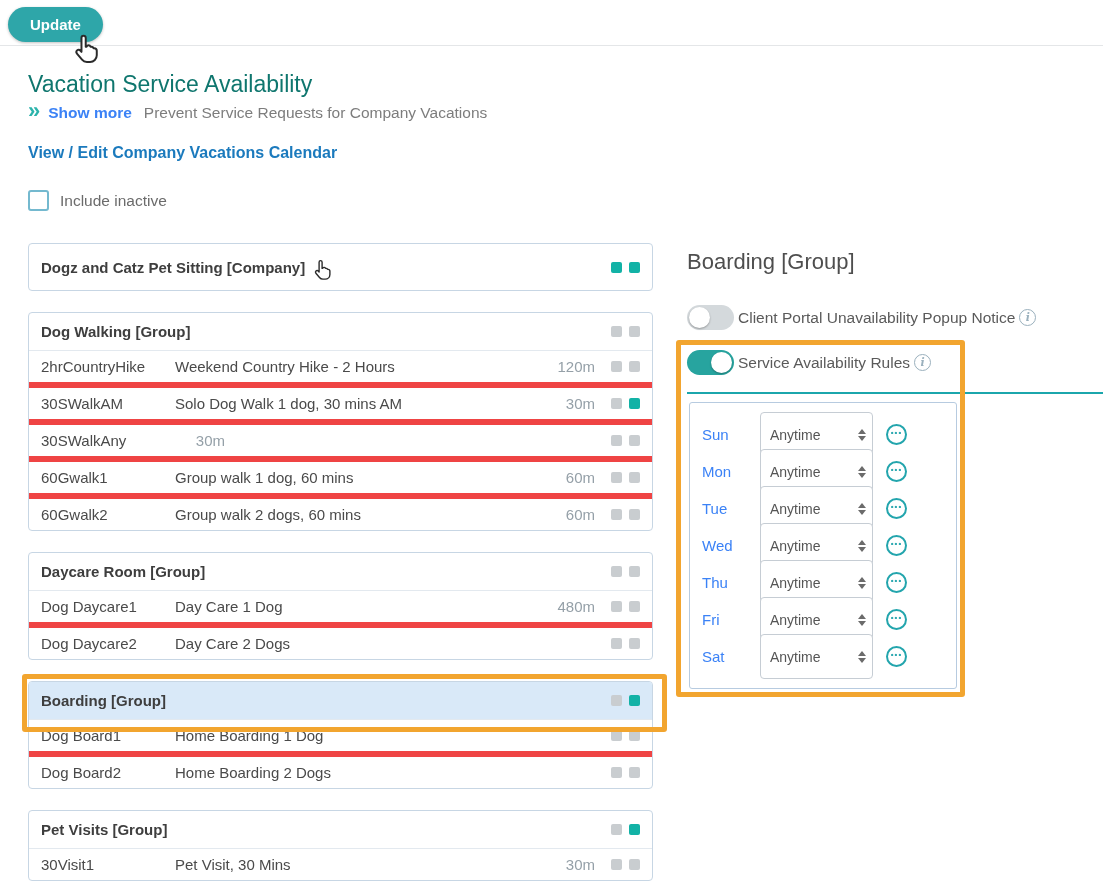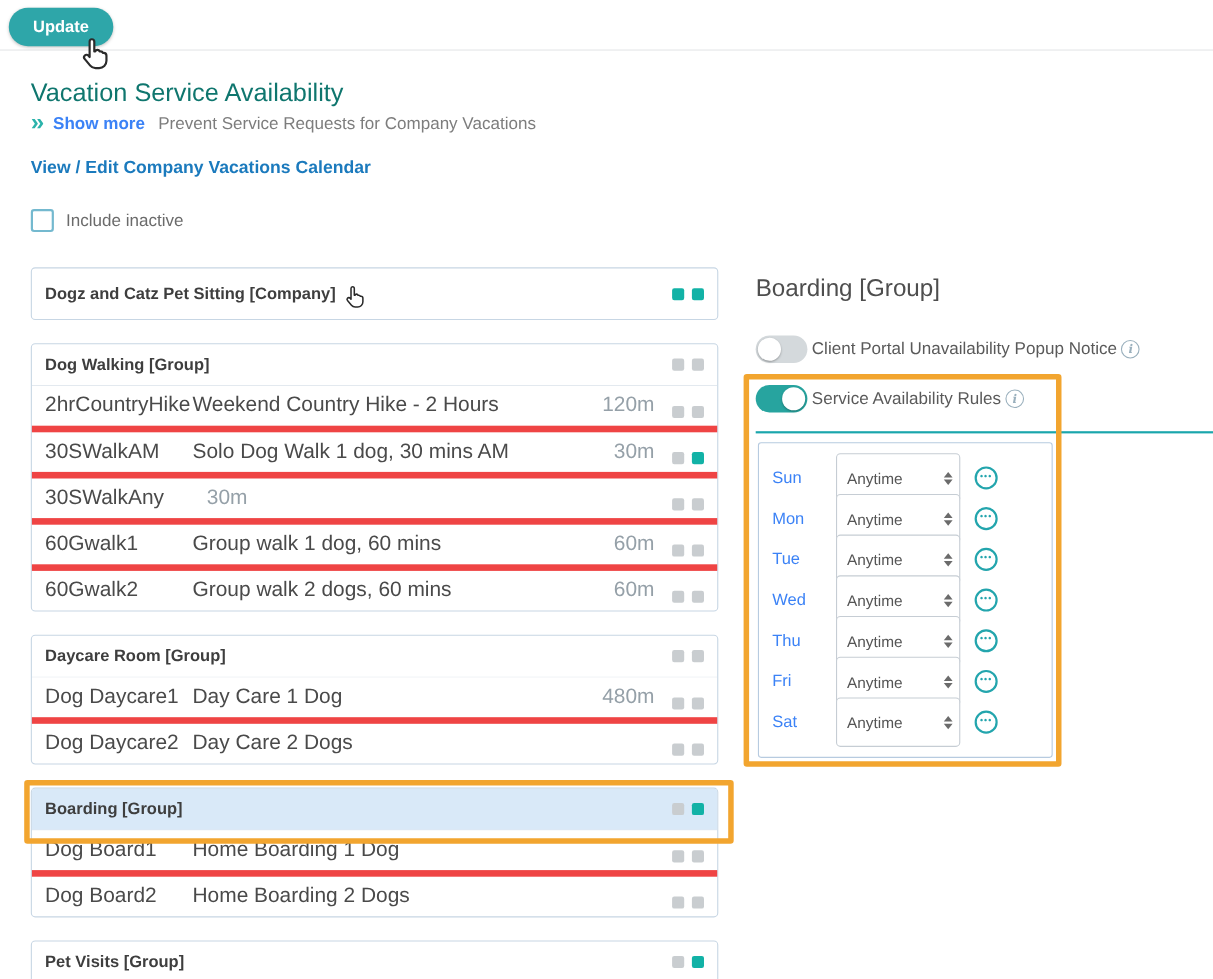--- a/index.html
+++ b/index.html
@@ -37,21 +37,21 @@
   .right-col { flex:1; position:relative; padding-right:0; }
   
   .panel { width:625px; border:1px solid #c7d6e4; border-radius:4px; background:#fff; margin-bottom:21px; }
   .company-panel { display:flex; align-items:center; padding:11px 12px; }
   .grp-head { display:flex; align-items:center; padding:10px 12px; border-bottom:1px solid #e3e9ef; border-radius:3px 3px 0 0; cursor:pointer; }
   .grp-head[data-selected="true"] { background:#d9e9f8; }
   .grp-title { font-weight:700; font-size:15px; color:#3e3e3e; }
   .flags { display:flex; gap:7px; align-items:center; margin-left:auto; }
   .sq { width:11px; height:11px; border-radius:2px; background:#c9cdd0; cursor:pointer; }
   .sq[data-state="on"] { background:#12b2a6; }
-  .svc-row { display:flex; align-items:flex-end; padding:7px 12px; font-size:19px; color:#4a4a4a; cursor:pointer; }
+  .svc-row { display:flex; align-items:center; padding:7px 12px; font-size:15px; color:#4a4a4a; cursor:pointer; }
   .svc-row + .svc-row { border-top:6px solid #ef4444; }
   .svc-code { width:134px; flex:0 0 134px; }
   .svc-name { flex:1; }
   .svc-dur { width:50px; text-align:right; color:#95a0a8; margin-right:16px; }
   
   .hl-anchor { position:relative; }
   .orange-frame { position:absolute; border:5px solid #f2a52f; border-radius:3px; pointer-events:none; z-index:6; }
   .frame-left  { left:-7px; right:-15px; top:-8px; bottom:-12px; }
   .frame-right { left:-11px; top:-10px; bottom:-8px; width:289px; }
   

